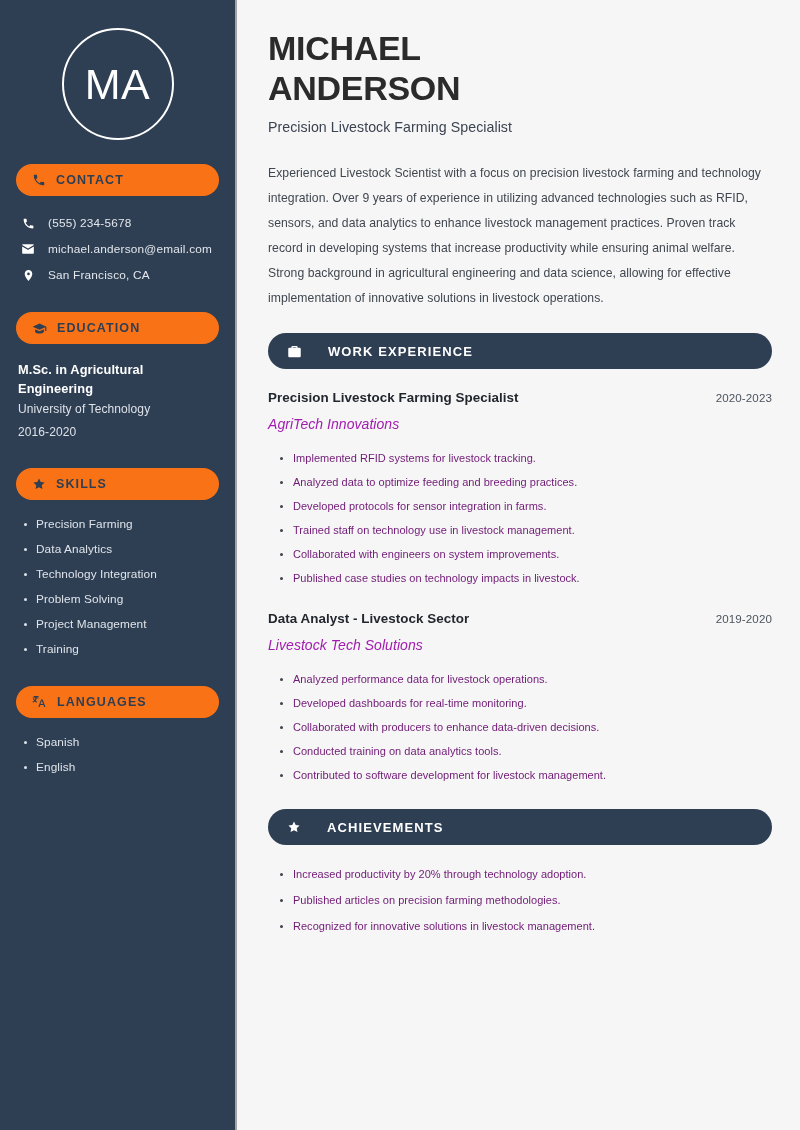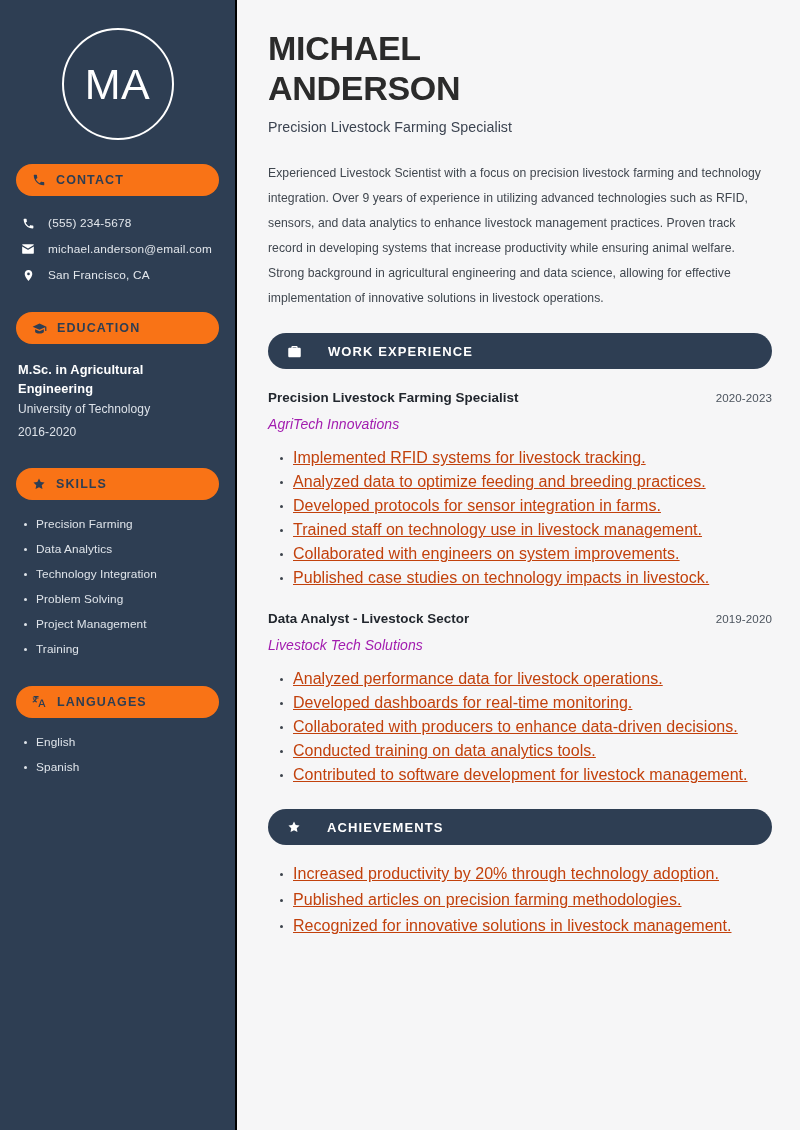--- a/index.html
+++ b/index.html
@@ -14,21 +14,21 @@
     width: 800px; height: 1130px;
     background: #f6f6f7;
     display: flex;
   }
 
   
   .sidebar {
     width: 237px;
     flex: 0 0 237px;
     background: #2e3e53;
-    border-right: 2px solid #000000;
+    border-right: 2px solid #a3a3a3;
     padding: 0 16px;
     position: relative;
   }
   .avatar-wrap {
     display: flex; justify-content: center;
     margin-top: 28px;
   }
   .avatar {
     width: 112px; height: 112px;
     border: 2px solid #ffffff;
@@ -153,25 +153,24 @@
     letter-spacing: 0.05px;
   }
   .job-dates { color: #4c545e; font-size: 11.6px; letter-spacing: 0.1px; }
   .job-company {
     color: #a21caf; font-size: 14px; margin-top: 11px;
     letter-spacing: 0.05px;
     font-style: italic;
   }
   .main-ul { list-style: none; margin-top: 14px; padding-left: 10px; }
   .main-li {
-    color: #c2410c; font-size: 16px;
+    color: #701a75; font-size: 11px;
     line-height: 24px;
     position: relative; padding-left: 15px;
     letter-spacing: 0.03px;
-    text-decoration: underline;
   }
   .main-li::before {
     content: "";
     position: absolute; left: 2px; top: 10.5px;
     width: 3px; height: 3px; border-radius: 50%;
     background: #3c434b;
   }
   .achievements-ul { margin-top: 16px; }
   .achievements-ul .main-li { line-height: 26px; }
   .achievements-ul .main-li::before { top: 11.5px; }
@@ -262,22 +261,22 @@
       <span class="pill-icon">
         <svg width="15" height="15" viewBox="0 0 24 24" fill="#2e3e53">
           <path d="M2.5 3h8v1.6H7.6v1.1h2.8v1.5H7.5c-.2 1.4-.8 2.6-1.7 3.6.7.6 1.5 1 2.4 1.3l-.6 1.5c-1.2-.4-2.2-1-3.1-1.8-.9.8-2 1.4-3.1 1.8L.8 12c1-.3 1.8-.8 2.5-1.4C2.4 9.6 1.8 8.4 1.6 7.2h1.6c.2.9.6 1.7 1.2 2.3.6-.7 1-1.6 1.2-2.6H1.2V5.7h3.7V4.6H2.5V3z"></path>
           <path d="M14.5 8.6h2.6l4.4 12h-2.1l-1-2.9h-5.2l-1 2.9h-2.1l4.4-12zm-.8 7.4h3.9l-1.9-5.6-2 5.6z"></path>
         </svg>
       </span>
       <span class="pill-label">LANGUAGES</span>
     </div>
 
     <ul class="side-ul">
+      <li class="side-li">Spanish</li>
       <li class="side-li">English</li>
-      <li class="side-li">Spanish</li>
     </ul>
 
   </aside>
 
   <section class="main">
 
     <h1 class="name">
       <span>MICHAEL</span><br>
       <span>ANDERSON</span>
     </h1>

